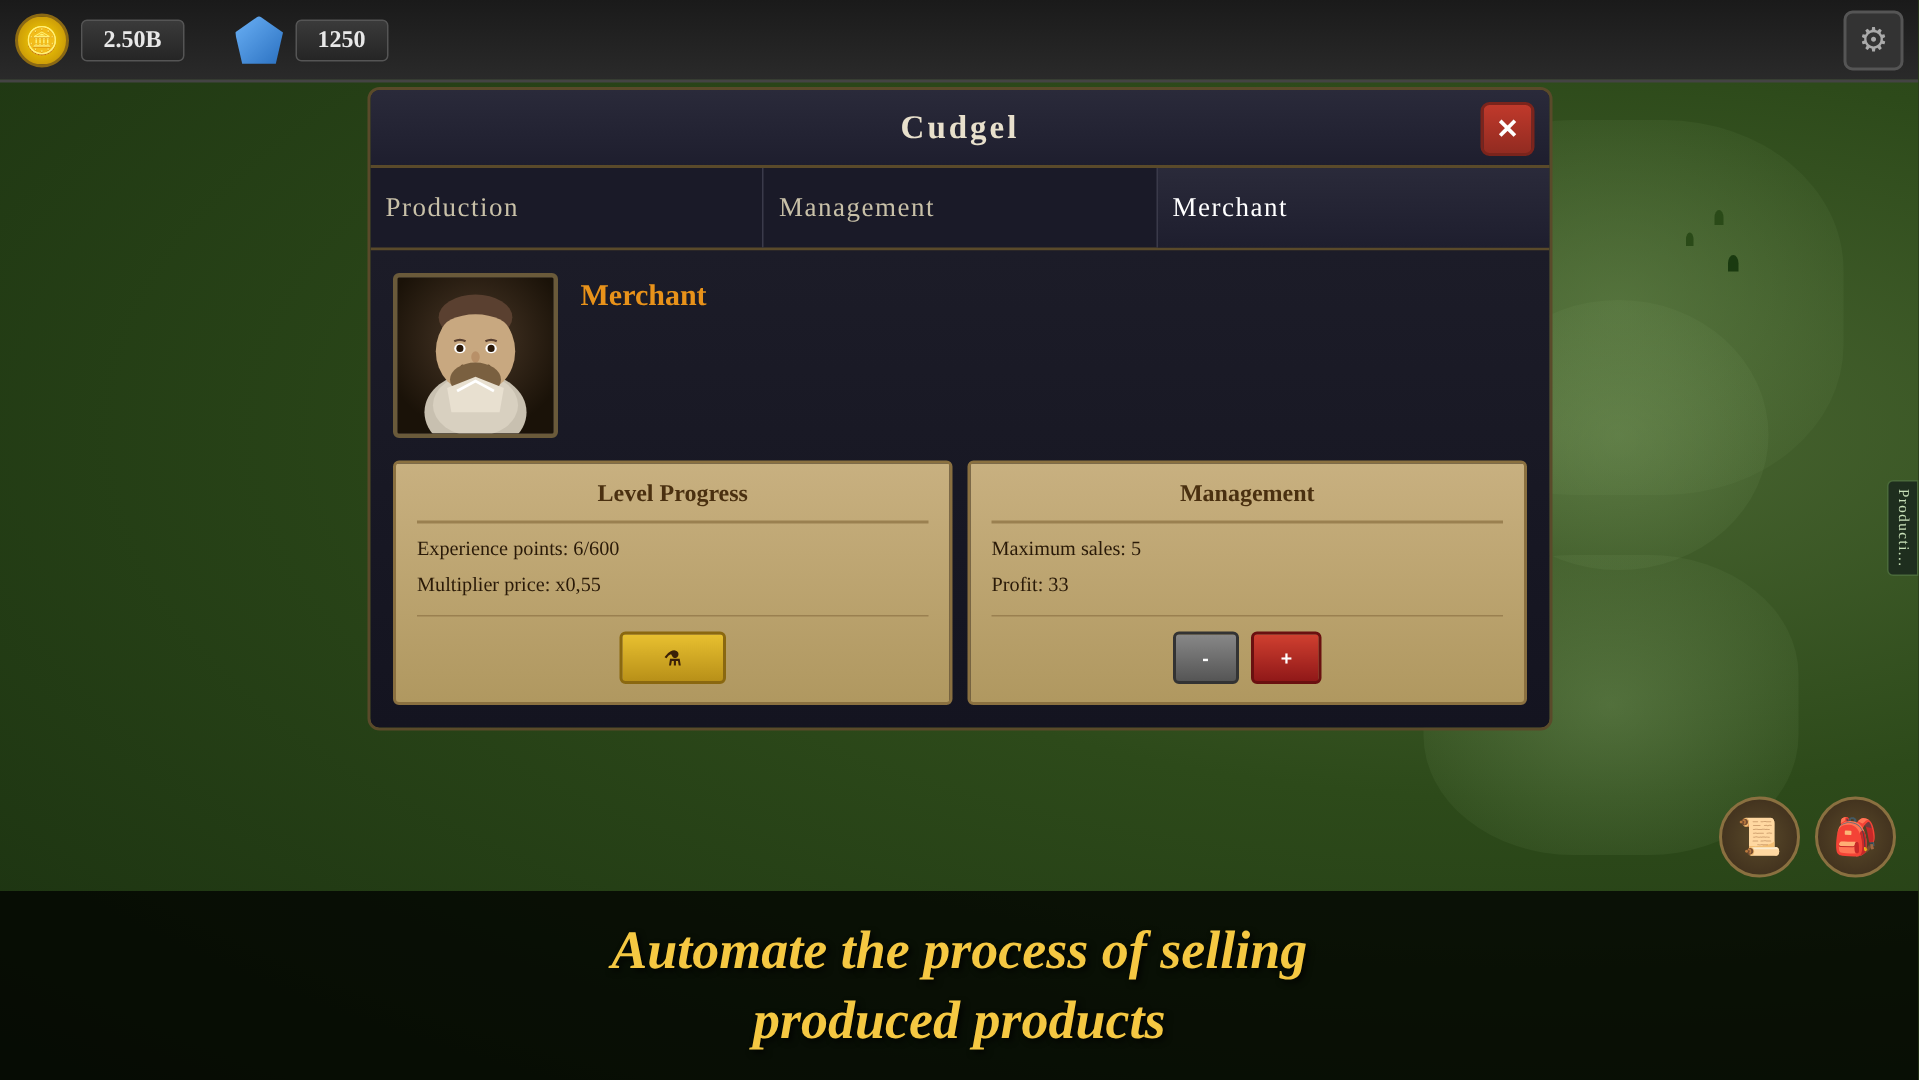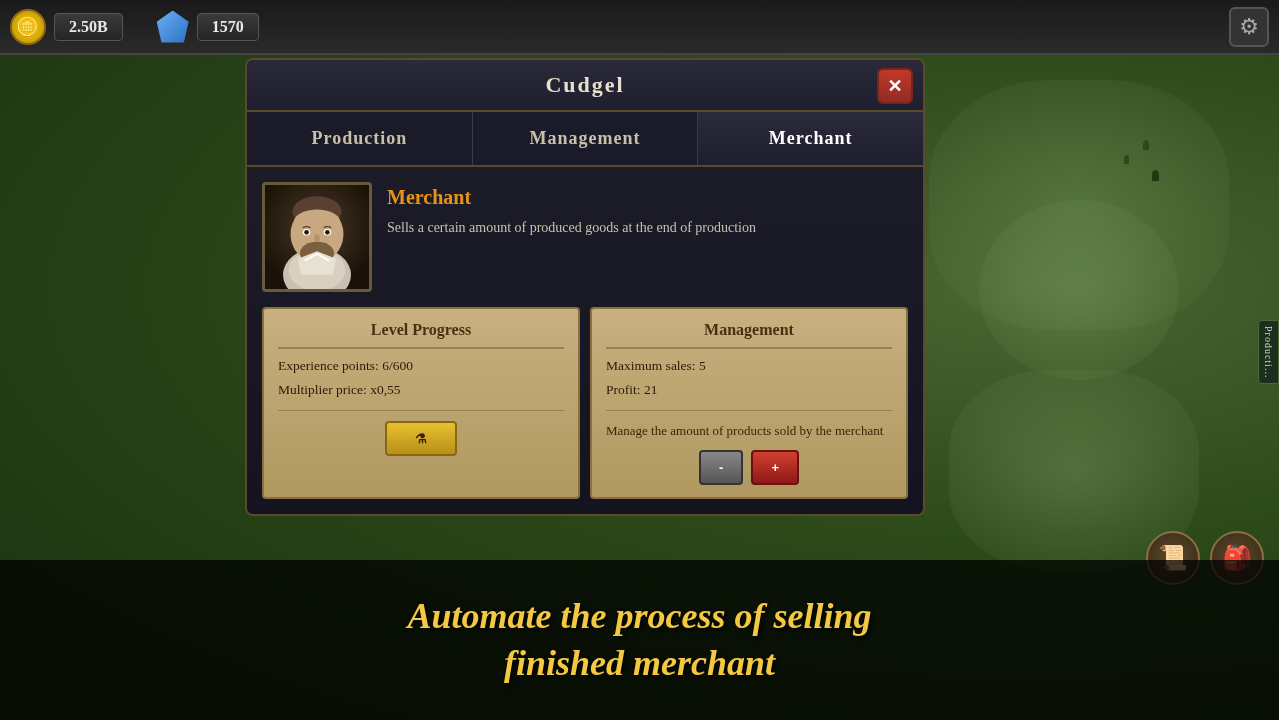--- a/index.html
+++ b/index.html
@@ -78,21 +78,21 @@
       font-size: 22px;
       color: #aaa;
       cursor: pointer;
     }
 
     
     .modal {
       position: absolute;
       top: 58px;
       left: 245px;
-      width: 680px;
+      width: 790px;
       background: linear-gradient(180deg, #1e1e2a 0%, #14141e 100%);
       border: 2px solid #5a4a2a;
       border-radius: 8px;
       z-index: 30;
       overflow: hidden;
     }
 
     .modal-header {
       background: linear-gradient(180deg, #2a2a3a 0%, #1e1e2e 100%);
       border-bottom: 2px solid #5a4a2a;
@@ -129,24 +129,23 @@
     
     .tabs {
       display: flex;
       background: #1a1a28;
       border-bottom: 2px solid #5a4a2a;
     }
 
     .tab {
       flex: 1;
       padding: 16px 10px;
-      text-align: center;
       color: #c8c0a8;
       font-size: 18px;
-      font-weight: bold;
+      font-weight: normal;
       cursor: pointer;
       border-right: 1px solid #3a3a4a;
       letter-spacing: 1px;
     }
 
     .tab:last-child { border-right: none; }
 
     .tab.active {
       background: linear-gradient(180deg, #2a2a3a 0%, #1e1e2e 100%);
       color: #ffffff;
@@ -284,21 +283,21 @@
       font-size: 13px;
       cursor: pointer;
     }
 
     
     .bottom-tooltip {
       position: absolute;
       bottom: 0;
       left: 0;
       right: 0;
-      height: 160px;
+      height: 126px;
       background: rgba(0,0,0,0.75);
       display: flex;
       align-items: center;
       justify-content: center;
       z-index: 25;
     }
 
     .tooltip-text {
       color: #f5c842;
       font-size: 36px;
@@ -345,21 +344,21 @@
   <div style="position:absolute;top:155px;right:150px;width:5px;height:9px;background:#2a4a18;border-radius:50% 50% 0 0;"></div>
   <div style="position:absolute;top:170px;right:120px;width:7px;height:11px;background:#1a3a10;border-radius:50% 50% 0 0;"></div>
 </div>
 
 <div class="top-bar">
   <div class="top-bar-left">
     <div class="coin-icon">🪙</div>
     <div class="currency-box">2.50B</div>
     <div style="width:10px;"></div>
     <div style="width:32px;height:32px;background:linear-gradient(135deg,#6ab0f5,#2a70c0);clip-path:polygon(50% 0%,100% 35%,85% 100%,15% 100%,0% 35%);margin-left:8px;"></div>
-    <div class="currency-box">1570</div>
+    <div class="currency-box">1250</div>
   </div>
   <div class="gear-btn">
     <span>⚙</span>
   </div>
 </div>
 
 <div class="modal">
 
   <div class="modal-header">
     <span class="modal-title">Cudgel</span>
@@ -421,44 +420,42 @@
 
           <ellipse cx="55" cy="72" rx="18" ry="12" fill="#7a6040"></ellipse>
 
           <path d="M35 78 L55 70 L75 78 L72 95 L38 95 Z" fill="#e8e0d0"></path>
 
           <path d="M42 80 L55 73 L68 80" stroke="#fff" stroke-width="2" fill="none"></path>
         </svg>
       </div>
       <div class="merchant-desc">
         <div class="merchant-name">Merchant</div>
-        <div class="merchant-text">Sells a certain amount of produced goods at the end of production</div>
       </div>
     </div>
 
     <div class="panels">
 
       <div class="panel">
         <div class="panel-title">Level Progress</div>
         <div class="panel-row">Experience points: 6/600</div>
         <div class="panel-row">Multiplier price: x0,55</div>
         <hr class="panel-divider">
         <div class="panel-btn-row">
           <button class="btn-yellow">
             <span>⚗</span>
           </button>
         </div>
       </div>
 
       <div class="panel">
         <div class="panel-title">Management</div>
         <div class="panel-row">Maximum sales: 5</div>
-        <div class="panel-row">Profit: 21</div>
+        <div class="panel-row">Profit: 33</div>
         <hr class="panel-divider">
-        <div class="panel-note">Manage the amount of products sold by the merchant</div>
         <div class="panel-btn-row">
           <button class="btn-gray">
             <span>-</span>
           </button>
           <button class="btn-red">
             <span>+</span>
           </button>
         </div>
       </div>
 
@@ -466,21 +463,21 @@
   </div>
 </div>
 
 <div style="position:absolute;right:0;top:320px;background:#1e2e1e;border:1px solid #4a6a3a;padding:5px 4px;z-index:15;border-radius:4px 0 0 4px;">
   <div style="color:#c8e0b8;font-size:10px;writing-mode:vertical-rl;text-orientation:mixed;letter-spacing:1px;">Producti...</div>
 </div>
 
 <div class="bottom-tooltip">
   <div class="tooltip-text">
     <span>Automate the process of selling</span><br>
-    <span>finished merchant</span>
+    <span>produced products</span>
   </div>
 </div>
 
 <div class="bottom-right-icons">
   <div class="bottom-icon">
     <span>📜</span>
   </div>
   <div class="bottom-icon">
     <span>🎒</span>
   </div>

